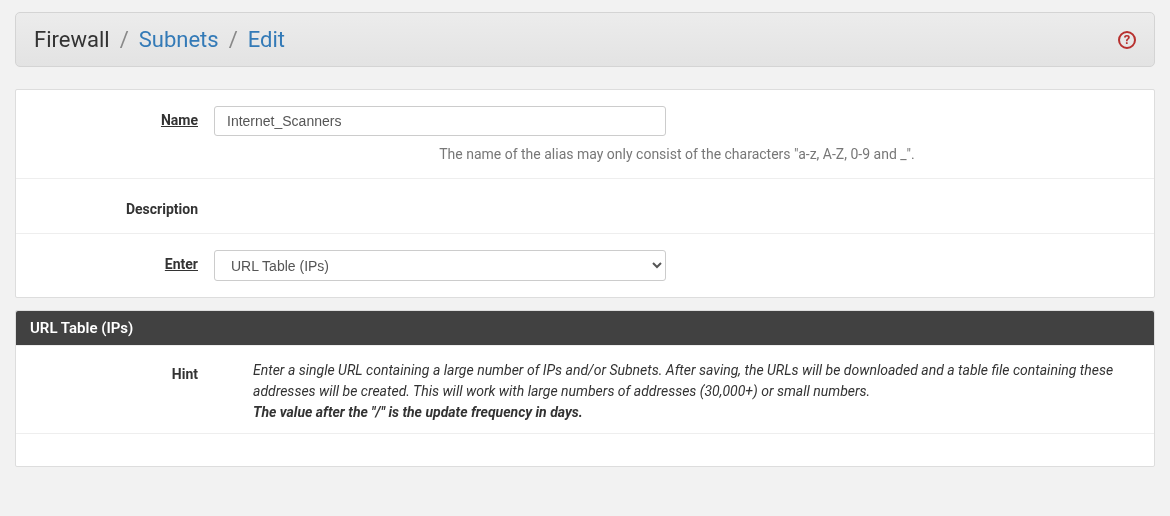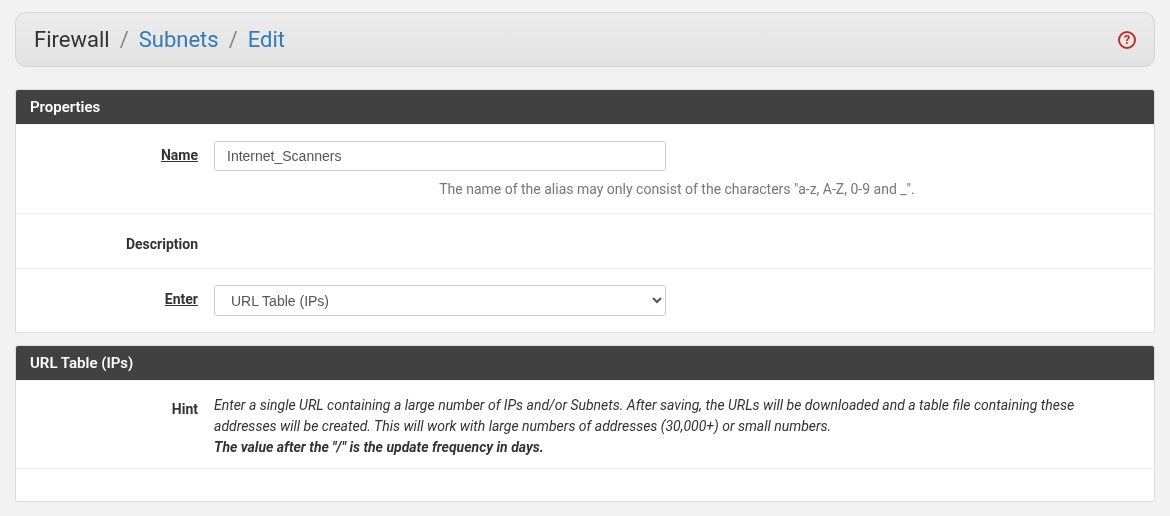--- a/index.html
+++ b/index.html
@@ -12,21 +12,21 @@
     color: #333;
   }
   .page {
     width: 1170px;
     margin: 0 auto;
     padding: 0 15px;
   }
   .breadcrumb-panel {
     background: linear-gradient(#ececec, #e3e3e3);
     border: 1px solid #d4d4d4;
-    border-radius: 11px;
+    border-radius: 5px;
     padding: 14px 18px;
     display: flex;
     align-items: center;
     justify-content: space-between;
     margin-top: 12px;
   }
   .breadcrumb {
     font-size: 22px;
     color: #333;
     display: flex;
@@ -84,42 +84,41 @@
     font-size: 14px;
     padding: 6px 12px;
     border: 1px solid #ccc;
     border-radius: 3px;
     background: #fff;
     color: #555;
   }
   .input-name { width: 452px; }
   .input-desc { width: 452px; }
   .select-type { width: 452px; height: 31px; }
-  .hint-row { padding: 14px 14px 10px; }
+  .hint-row { padding: 14px 14px 10px; gap: 39px; }
   .hint-row .row-content { color: #333; line-height: 1.5; font-style: italic; }
   .hint-row .row-label { font-weight: 700; }
 </style>
 </head>
 <body>
 
 <div class="page">
 
   <div class="breadcrumb-panel">
     <div class="breadcrumb">
       <span>Firewall</span>
       <span class="sep">/</span>
       <a href="#">Subnets</a>
       <span class="sep">/</span>
       <a href="#">Edit</a>
     </div>
     <span class="help-icon">?</span>
   </div>
 
   <div class="panel">
-    <div class="panel-header">Properties</div>
 
     <div class="form-row">
       <div class="row-label underlined"><span>Name</span></div>
       <div class="row-content">
         <input type="text" class="input-name" value="Internet_Scanners" style="">
         <div class="help-text">The name of the alias may only consist of the characters "a-z, A-Z, 0-9 and _".</div>
       </div>
     </div>
 
     <div class="form-row">

